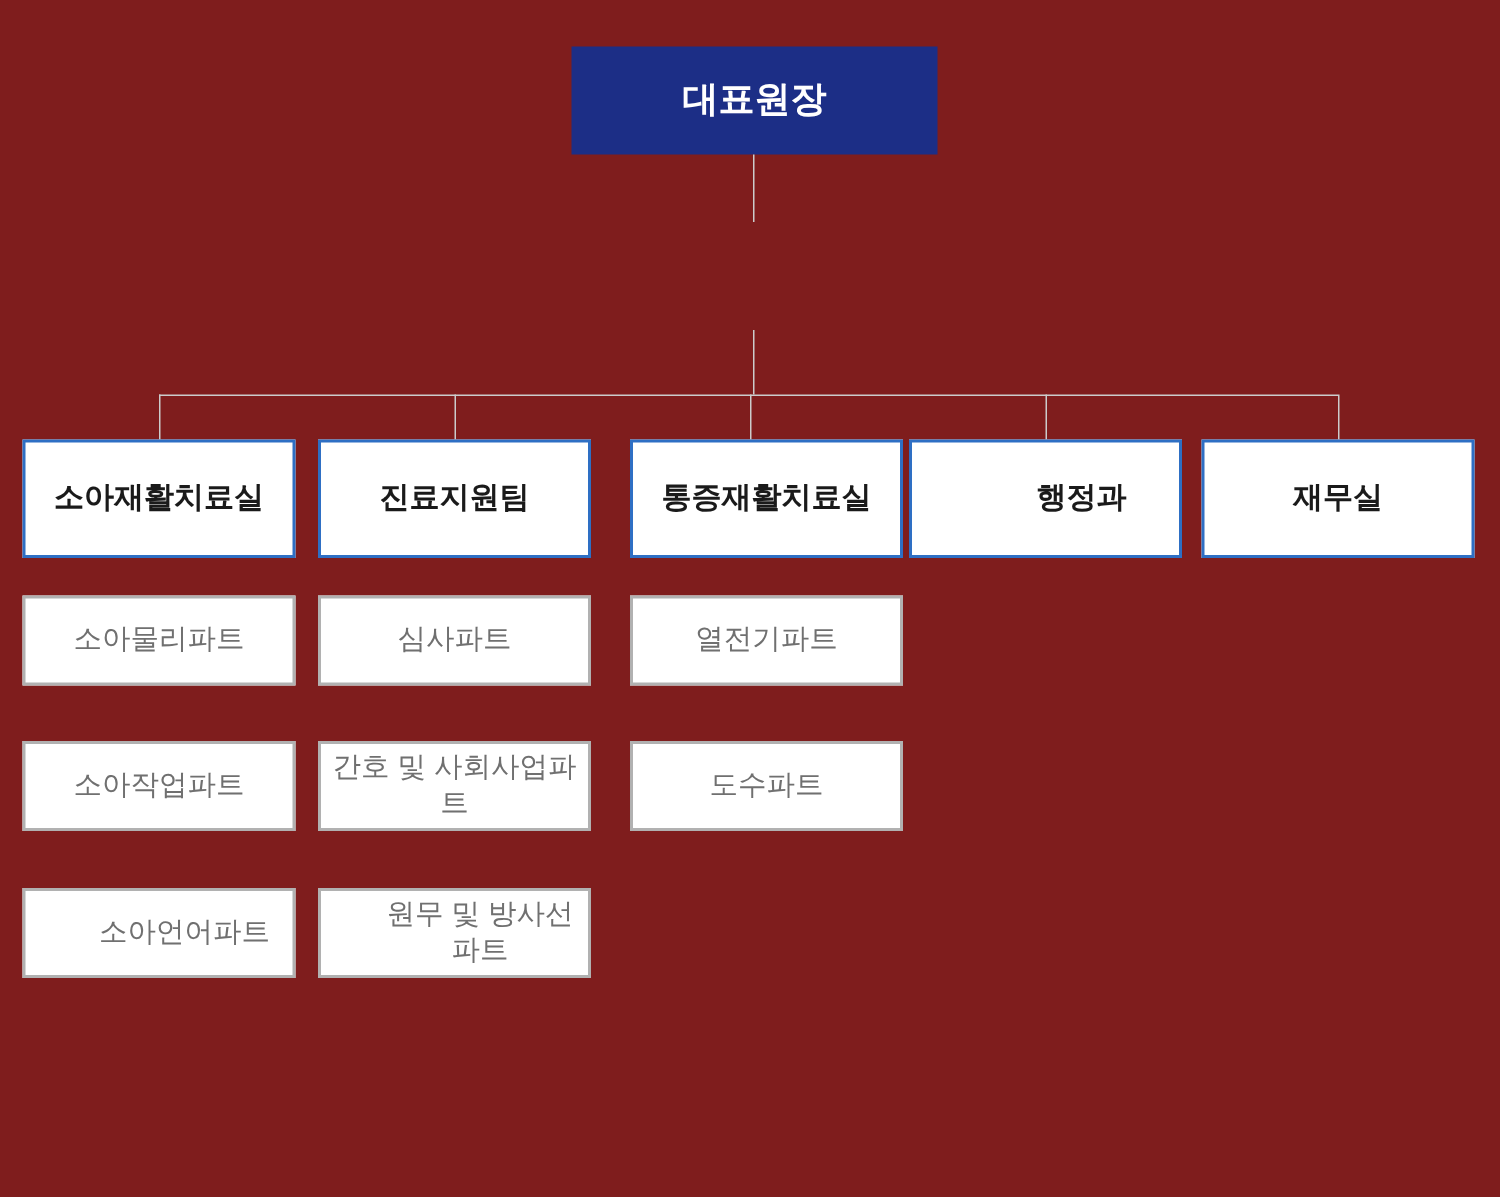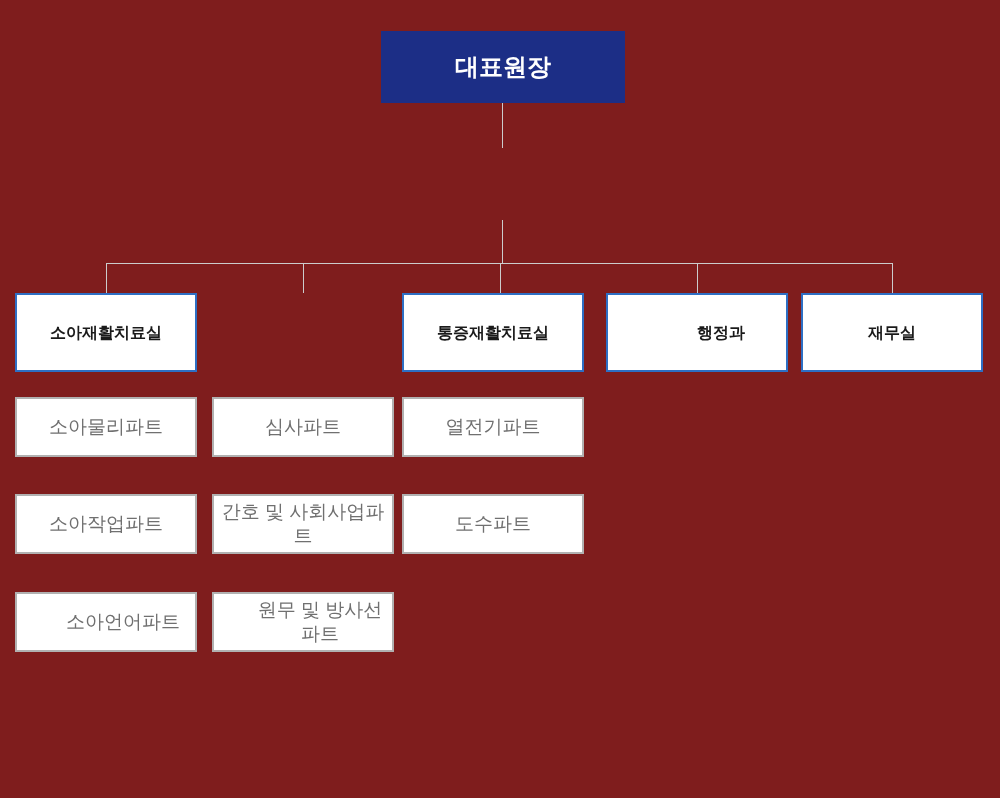--- a/index.html
+++ b/index.html
@@ -39,35 +39,35 @@
     color: #ffffff;
     font-size: 24px;
     font-weight: 700;
   }
   .node-dept {
     top: 293px;
     width: 182px; height: 79px;
     background: #ffffff;
     border: 2px solid var(--dept-border, #2e6fc4);
     color: var(--dept-text, #1a1a1a);
-    font-size: 16px;
+    font-size: 20px;
     font-weight: 700;
   }
   .node-sub {
     width: 182px; height: 60px;
     background: #ffffff;
     border: 2px solid var(--sub-border, #b1b1b1);
     color: var(--sub-text, #707070);
     font-size: 19px;
     font-weight: 400;
     padding: 0 2px;
   }
   .c1 { left: 15px; }
   .c2 { left: 212px; }
-  .c3 { left: 402px; }
+  .c3 { left: 420px; }
   .c4 { left: 606px; padding-left: 48px; }
   .c5 { left: 801px; }
   .r1 { top: 397px; }
   .r2 { top: 494px; }
   .r3 { top: 592px; padding-left: 36px; }
   .line {
     position: absolute;
     background: var(--connector, #cccccc);
   }
   .l-root-exec   { left: 502px; top: 103px; width: 1px; height: 45px; }
@@ -96,20 +96,23 @@
   <div class="line l-horizontal"></div>
   <div class="line l-drop d1"></div>
   <div class="line l-drop d2"></div>
   <div class="line l-drop d3"></div>
   <div class="line l-drop d4"></div>
   <div class="line l-drop d5"></div>
 
   <div class="node node-dept c1">
     <span>소아재활치료실</span>
   </div>
+  <div class="node node-dept c2">
+    <span>진료지원팀</span>
+  </div>
   <div class="node node-dept c3">
     <span>통증재활치료실</span>
   </div>
   <div class="node node-dept c4">
     <span>행정과</span>
   </div>
   <div class="node node-dept c5">
     <span>재무실</span>
   </div>
 

